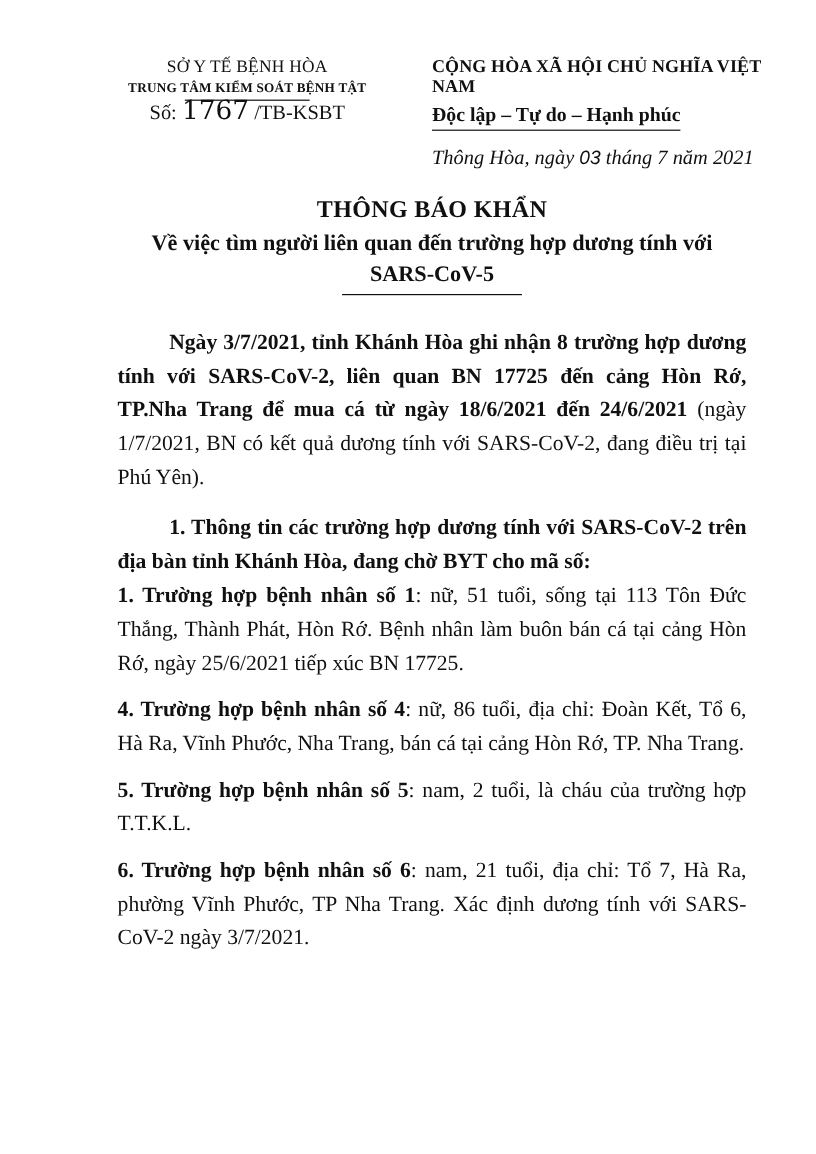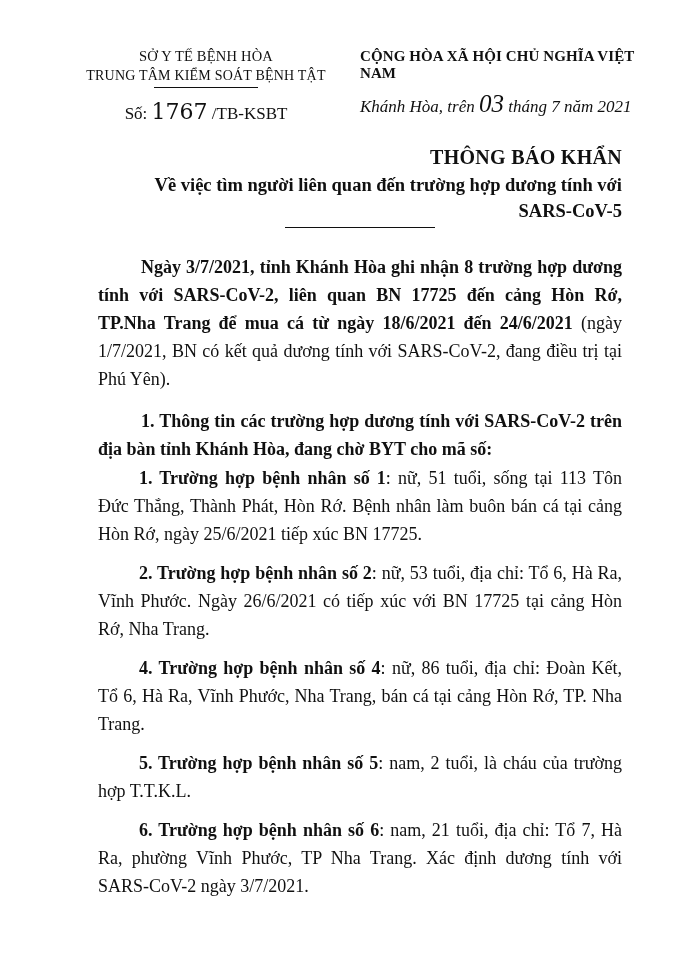--- a/index.html
+++ b/index.html
@@ -6,78 +6,80 @@
   .page{
     width:680px;height:962px;background:#ffffff;color:#101010;
     font-family:"Liberation Serif","DejaVu Serif",serif;
     position:relative;overflow:hidden;box-sizing:border-box;
   }
   
   .header{display:flex;justify-content:space-between;padding:48px 44px 0 58px;}
   .h-left{width:296px;text-align:center;}
   .h-right{width:276px;text-align:left;}
   .org-parent{font-size:14.5px;letter-spacing:.2px;}
-  .org-name{font-size:14px;font-weight:normal;margin-top:3px;letter-spacing:.2px;}
+  .org-name{font-size:11px;font-weight:bold;margin-top:3px;letter-spacing:.2px;}
   .org-underline{width:104px;border-top:1.6px solid #101010;margin:3px auto 0;}
-  .doc-number{margin-top:15px;font-size:17px;}
+  .doc-number{font-size:17px;}
   .doc-number .doc-num{font-family:"DejaVu Serif",serif;font-size:22px;line-height:17px;}
   .country-name{font-size:15px;font-weight:bold;letter-spacing:.1px;}
   .motto-wrap{margin-top:4px;}
   .motto{display:inline-block;font-size:16.5px;font-weight:bold;border-bottom:1.8px solid #101010;padding-bottom:2px;}
   .date-line{margin-top:13px;font-size:17px;font-style:italic;}
-  .date-line .date-day{font-family:Liberation Serif, serif;font-size:25px;line-height:17px;font-style:italic;}
+  .date-line .date-day{font-family:Liberation Sans, sans-serif;font-size:16px;line-height:17px;font-style:italic;}
   
-  .title-block{margin:22px 58px 0 98px;text-align:right;}
+  .title-block{margin:22px 58px 0 98px;text-align:center;}
   .title-main{font-size:20px;font-weight:bold;letter-spacing:.3px;}
   .title-sub{font-size:18.5px;font-weight:bold;margin-top:3px;line-height:26px;}
   .title-underline{width:150px;border-top:1.6px solid #101010;margin:3px auto 0;}
   
   .body-text{margin:25px 58px 0 98px;font-size:18px;line-height:28px;text-align:justify;}
   .body-text p{margin:0 0 11px 0;}
   p.intro{margin-bottom:14px;}
   p.section-heading{margin-bottom:1px;font-weight:bold;}
   .indent{text-indent:43px;}
-  .case-label{font-weight:bold;margin-left:41px;}
+  .case-label{font-weight:bold;}
   b{font-weight:bold;}
 </style>
 </head>
 <body>
 
 <div class="page">
 
   <div class="header">
     <div class="h-left">
       <div class="org-parent">SỞ Y TẾ BỆNH HÒA</div>
       <div class="org-name">TRUNG TÂM KIỂM SOÁT BỆNH TẬT</div>
       <div class="org-underline"></div>
       <div class="doc-number"><span>Số:</span>
         <span class="doc-num">1767</span>
         <span>/TB-KSBT</span></div>
     </div>
     <div class="h-right">
       <div class="country-name">CỘNG HÒA XÃ HỘI CHỦ NGHĨA VIỆT NAM</div>
-      <div class="date-line"><span>Khánh Hòa, trên</span>
+      <div class="motto-wrap">
+        <span class="motto">Độc lập – Tự do – Hạnh phúc</span>
+      </div>
+      <div class="date-line"><span>Thông Hòa, ngày</span>
         <span class="date-day">03</span>
         <span>tháng  7  năm 2021</span></div>
     </div>
   </div>
 
   <div class="title-block">
     <div class="title-main">THÔNG BÁO KHẨN</div>
     <div class="title-sub">Về việc tìm người liên quan đến trường hợp dương tính với SARS-CoV-5</div>
     <div class="title-underline"></div>
   </div>
 
   <div class="body-text">
     <p class="intro indent"><b>Ngày 3/7/2021, tỉnh Khánh Hòa ghi nhận 8 trường hợp dương tính với SARS-CoV-2, liên quan BN 17725 đến cảng Hòn Rớ, TP.Nha Trang để mua cá từ ngày 18/6/2021 đến 24/6/2021</b><span> (ngày 1/7/2021, BN có kết quả dương tính với SARS-CoV-2, đang điều trị tại Phú Yên).</span></p>
     <p class="section-heading indent">1. Thông tin các trường hợp dương tính với SARS-CoV-2 trên địa bàn tỉnh Khánh Hòa, đang chờ BYT cho mã số:</p>
     <div id="cases-list">
   <p class="case"><span class="case-label">1. Trường hợp bệnh nhân số 1</span><span>: nữ, 51 tuổi, sống tại 113 Tôn Đức Thắng, Thành Phát, Hòn Rớ. Bệnh nhân làm buôn bán cá tại cảng Hòn Rớ, ngày 25/6/2021 tiếp xúc BN 17725.</span></p>
 
-  <p class="case"><span class="case-label">2. Trường hợp bệnh nhân số 2</span><span>: nữ, 53 tuổi, địa chỉ: Tổ 6, Hà Ra, Vĩnh Phước. Ngày 26/6/2021 có tiếp xúc với BN 17725 tại cảng Hòn Rớ, Nha Trang.</span></p>
 
 
   <p class="case"><span class="case-label">4. Trường hợp bệnh nhân số 4</span><span>: nữ, 86 tuổi, địa chỉ: Đoàn Kết, Tổ 6, Hà Ra, Vĩnh Phước, Nha Trang, bán cá tại cảng Hòn Rớ, TP. Nha Trang.</span></p>
 
   <p class="case"><span class="case-label">5. Trường hợp bệnh nhân số 5</span><span>: nam, 2 tuổi, là cháu của trường hợp T.T.K.L.</span></p>
 
   <p class="case"><span class="case-label">6. Trường hợp bệnh nhân số 6</span><span>: nam, 21 tuổi, địa chỉ: Tổ 7, Hà Ra, phường Vĩnh Phước, TP Nha Trang. Xác định dương tính với SARS-CoV-2 ngày 3/7/2021.</span></p>
 
 </div>
   </div>

